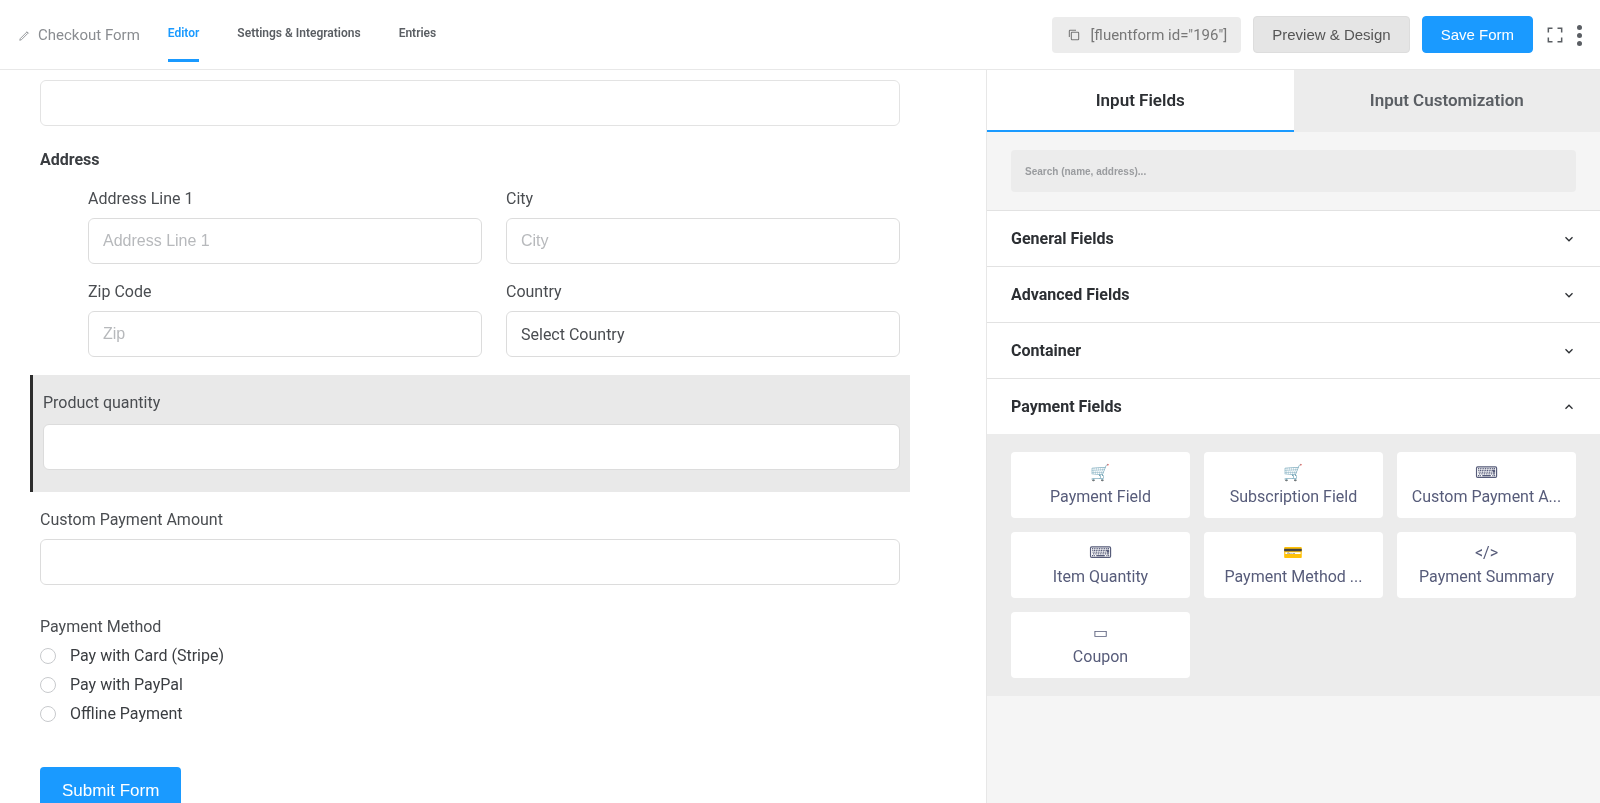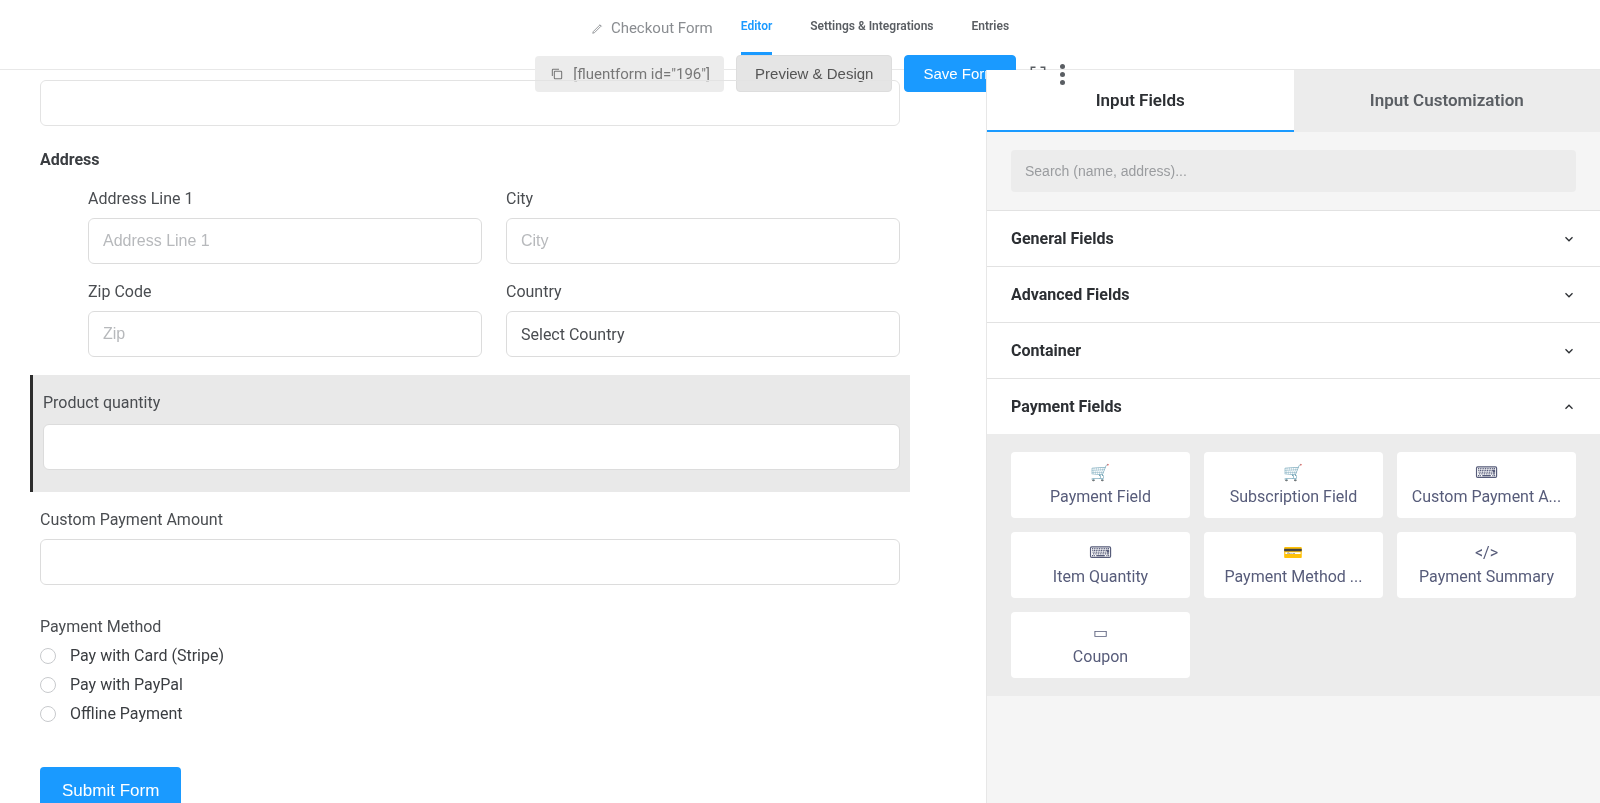--- a/index.html
+++ b/index.html
@@ -1,18 +1,18 @@
 <!DOCTYPE html>
 <html><head>
 <meta charset="utf-8">
 <style>
 * { box-sizing: border-box; margin: 0; padding: 0; }
 body { font-family: -apple-system, BlinkMacSystemFont, "Segoe UI", Roboto, sans-serif; font-size: 14px; color: #333; background: #fff; }
 
-.topbar { display: flex; align-items: center; justify-content: space-between; height: 70px; padding: 0 18px; border-bottom: 1px solid #e8e8e8; flex-direction: column; }
+.topbar { display: flex; align-items: center; justify-content: space-between; height: 70px; padding: 0 18px; border-bottom: 1px solid #e8e8e8; }
 .topbar-left { display: flex; align-items: center; gap: 28px; }
 .form-title { display: flex; align-items: center; gap: 6px; color: #8a8d91; font-size: 15px; }
 .pencil { width: 14px; height: 14px; fill: none; stroke: #8a8d91; stroke-width: 1.5; }
 .tabs { display: flex; gap: 38px; }
 .tab { color: #5a5e63; font-size: 12px; font-weight: 600; padding: 19px 0; cursor: pointer; border-bottom: 3px solid transparent; }
 .tab.active { color: #1a9aff; border-bottom-color: #1a9aff; }
 .topbar-right { display: flex; align-items: center; gap: 12px; }
 .shortcode-chip { display: flex; align-items: center; gap: 8px; background: #ececec; color: #777; padding: 9px 14px; border-radius: 4px; font-size: 15px; }
 .copy-icon { width: 16px; height: 16px; fill: none; stroke: #777; stroke-width: 1.6; }
 .btn { border: 1px solid #ddd; background: #e5e5e5; color: #555; font-size: 15px; padding: 9px 18px; border-radius: 4px; cursor: pointer; }
@@ -44,21 +44,21 @@
 .radio-item { display: flex; align-items: center; gap: 14px; margin-bottom: 10px; font-size: 16px; color: #3a3d41; }
 .radio-circle { width: 16px; height: 16px; border: 1.5px solid #c7c9cc; border-radius: 50%; flex-shrink: 0; }
 
 .submit-btn { background: #1a9aff; color: #fff; border: none; padding: 14px 22px; font-size: 17px; border-radius: 4px; cursor: pointer; margin-top: 34px; }
 
 .sidebar { width: 614px; background: #f5f5f5; border-left: 1px solid #e7e7e7; overflow-y: auto; }
 .side-tabs { display: flex; background: #ececec; }
 .side-tab { flex: 1; text-align: center; padding: 20px 0; font-size: 17px; color: #5a5e63; cursor: pointer; border-bottom: 2px solid transparent; font-weight: 600; }
 .side-tab.active { background: #fff; color: #2c2f33; border-bottom-color: #1a9aff; }
 .side-search-wrap { padding: 18px 24px; }
-.side-search { width: 100%; height: 42px; background: #ececec; border: none; border-radius: 4px; padding: 0 14px; font-size: 14px; color: #0369a1; }
+.side-search { width: 100%; height: 42px; background: #ececec; border: none; border-radius: 4px; padding: 0 14px; font-size: 10px; color: #0369a1; font-weight: bold; }
 .side-search::placeholder { color: #9a9c9f; }
 
 .acc-item { border-top: 1px solid #e2e2e2; background: #fff; }
 .acc-header { display: flex; align-items: center; justify-content: space-between; padding: 18px 24px; cursor: pointer; }
 .acc-title { font-weight: 700; color: #2c2f33; font-size: 16px; }
 .chev { width: 14px; height: 14px; fill: none; stroke: #2c2f33; stroke-width: 2.2; }
 .acc-body { padding: 18px 24px; background: #ececec; display: grid; grid-template-columns: repeat(3, 1fr); gap: 14px; }
 .field-card { background: #fff; border-radius: 4px; height: 66px; display: flex; flex-direction: column; align-items: center; justify-content: center; gap: 6px; cursor: pointer; padding: 0 8px; }
 .card-icon { color: #575c7a; font-size: 16px; line-height: 1; }
 .card-label { color: #575c7a; font-size: 16px; white-space: nowrap; overflow: hidden; text-overflow: ellipsis; max-width: 100%; }

